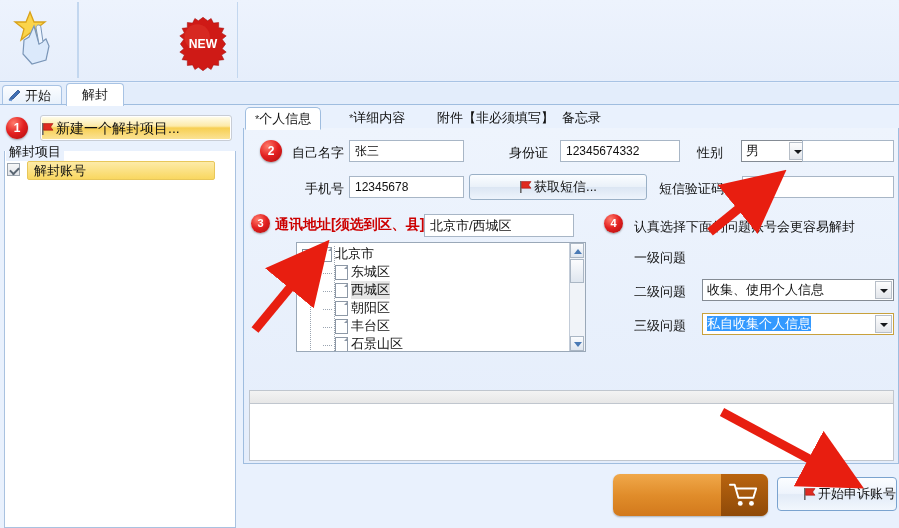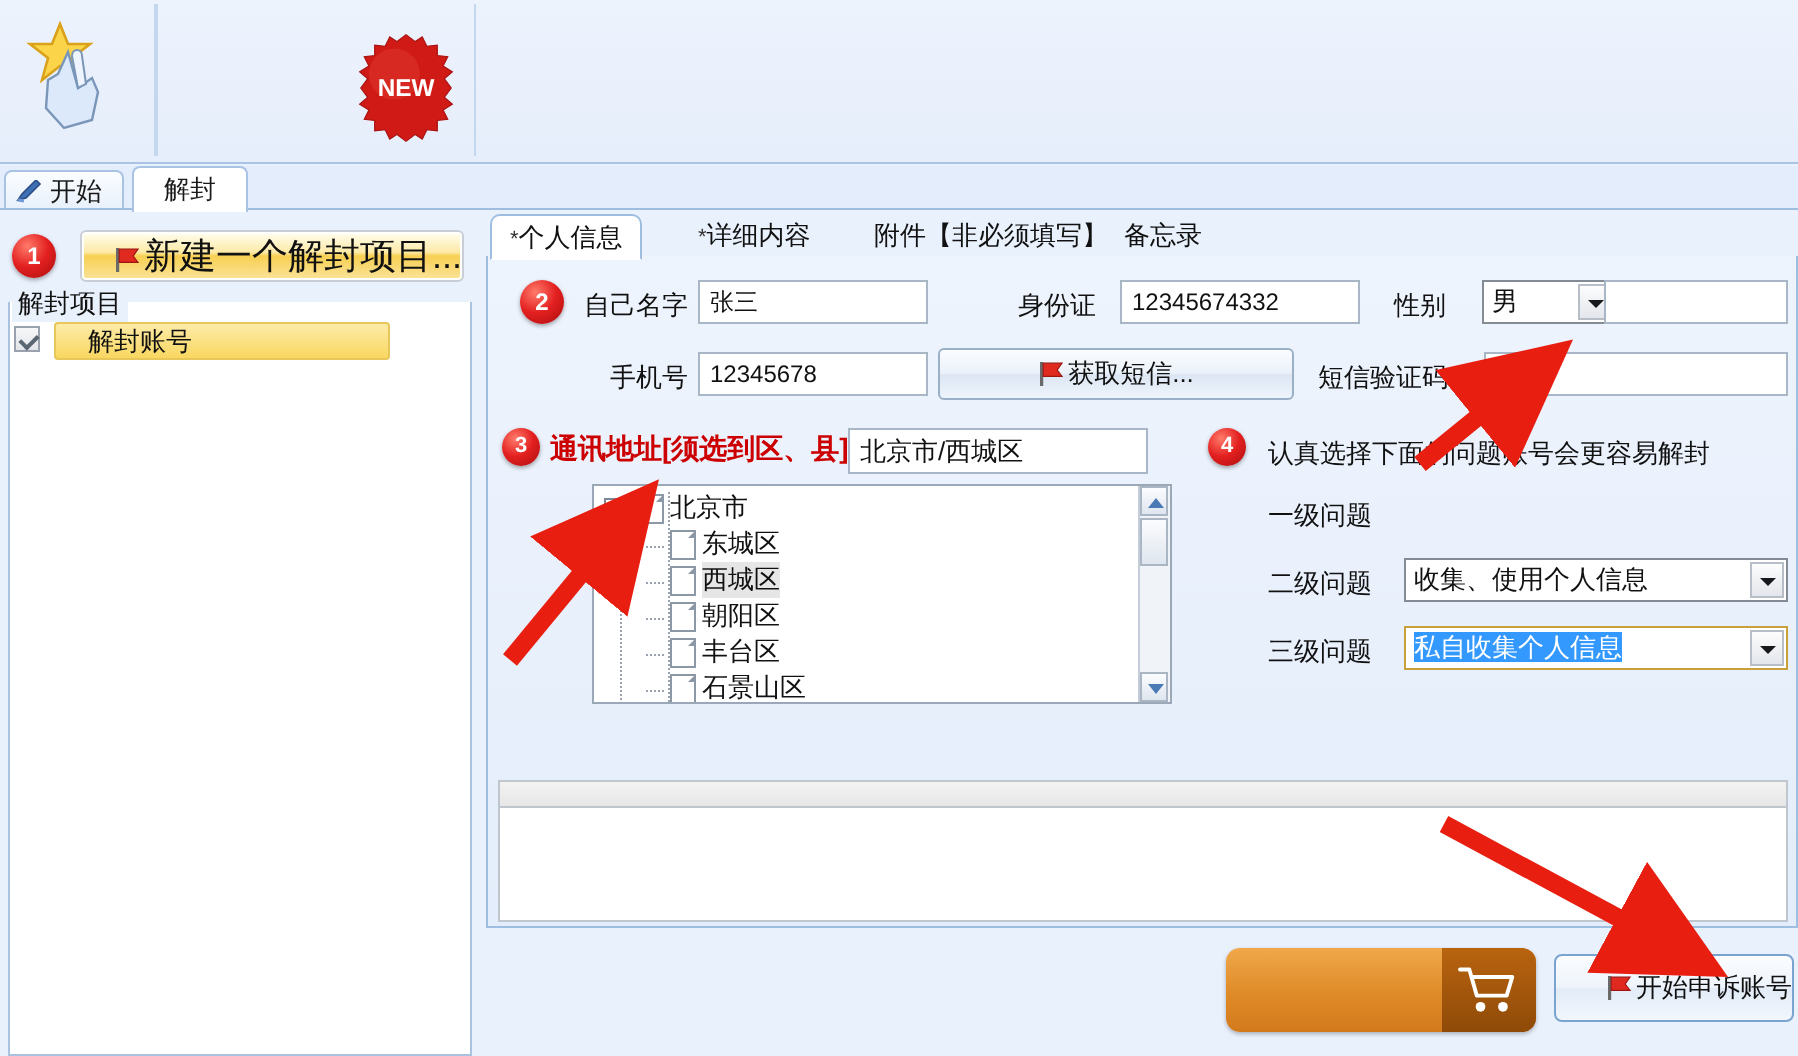--- a/index.html
+++ b/index.html
@@ -73,22 +73,22 @@
     width: 22px; height: 22px; border-radius: 50%;
     background: radial-gradient(circle at 35% 28%, #ff7b6b 0%, #e32020 48%, #ab0d0d 100%);
     color: #fff; font-size: 12px; font-weight: bold;
     text-align: center; line-height: 22px;
     box-shadow: 0 1px 2px rgba(0,0,0,.35);
   }
   #newproj-btn {
     position: absolute; left: 40px; top: 10px; width: 192px; height: 26px;
     border: 1px solid #c8cdd6; border-radius: 3px;
     background: linear-gradient(to bottom,#fffef0 0%,#fdeaa8 42%,#f7cf52 50%,#fbe49b 100%);
-    box-sizing: border-box; text-align: right; line-height: 25px;
-    font-size: 18px; color: #111; white-space: nowrap;
+    box-sizing: border-box; text-align: left; line-height: 25px;
+    font-size: 14px; color: #111; white-space: nowrap;
     box-shadow: inset 0 0 0 1px #ffffff;
   }
   .flag-ico { display:inline-block; width:13px; height:12px; vertical-align:-2px; margin-right:2px; }
 
   #grp-items {
     position: absolute; left: 4px; top: 46px; width: 232px; height: 377px;
     border: 1px solid #a9c2e0; border-top: none;
     background: #ffffff;
     box-sizing: border-box;
   }
@@ -106,22 +106,22 @@
     position: absolute; left: 0px; top: 2px; width: 13px; height: 13px;
     border: 1px solid #9aa3ad; background: linear-gradient(to bottom,#f6f7f8,#e2e5ea);
     box-sizing: border-box;
   }
   #item-check:after {
     content: ""; position: absolute; left: 2px; top: 3px;
     width: 7px; height: 4px; border-left: 2px solid #5a6672; border-bottom: 2px solid #5a6672;
     transform: rotate(-45deg);
   }
   #item-label {
-    position: absolute; left: 20px; top: 0px; width: 168px; height: 19px;
-    line-height: 18px; padding-left: 16px; box-sizing: border-box;
+    position: absolute; left: 20px; top: 0px; width: 188px; height: 19px;
+    line-height: 18px; padding-left: 6px; box-sizing: border-box;
     font-size: 13px; color: #111;
     background: linear-gradient(to bottom,#fdeba8,#f9d760);
     border: 1px solid #e8c75a; border-radius: 2px;
   }
 
   
   #rightpanel {
     position: absolute; left: 243px; top: 105px; width: 656px; height: 423px;
     background: #e9f1fd;
   }

